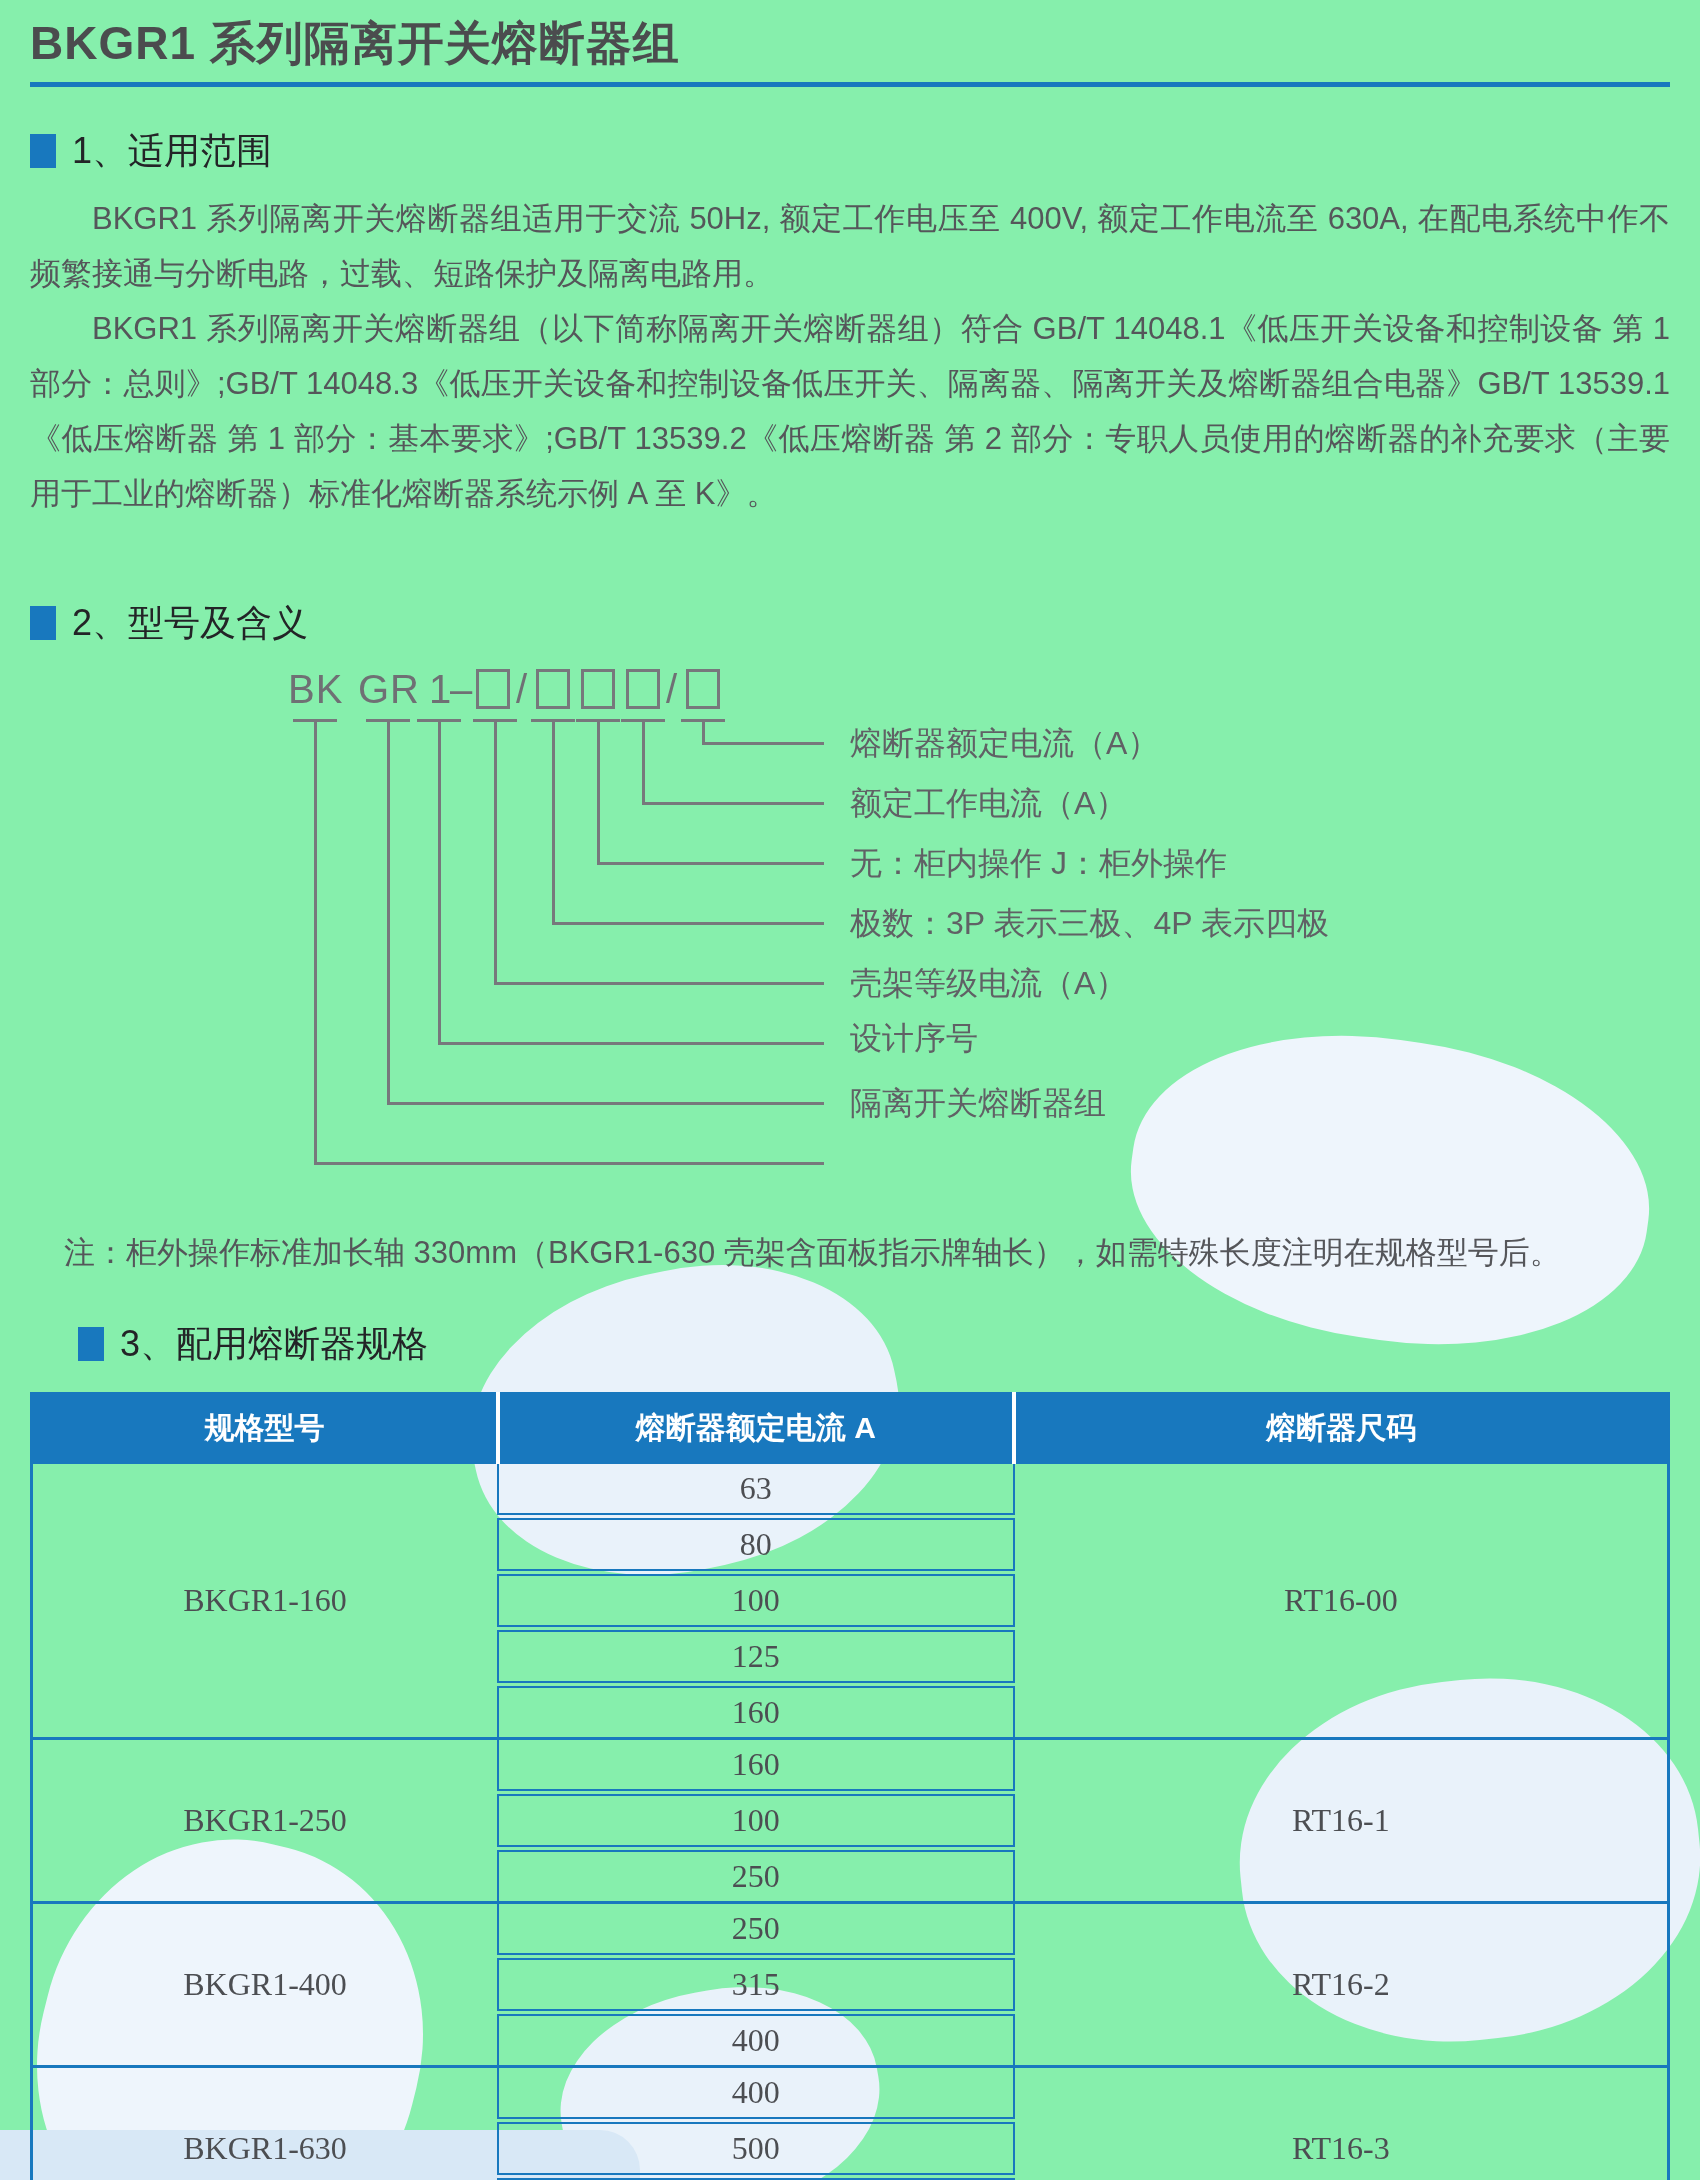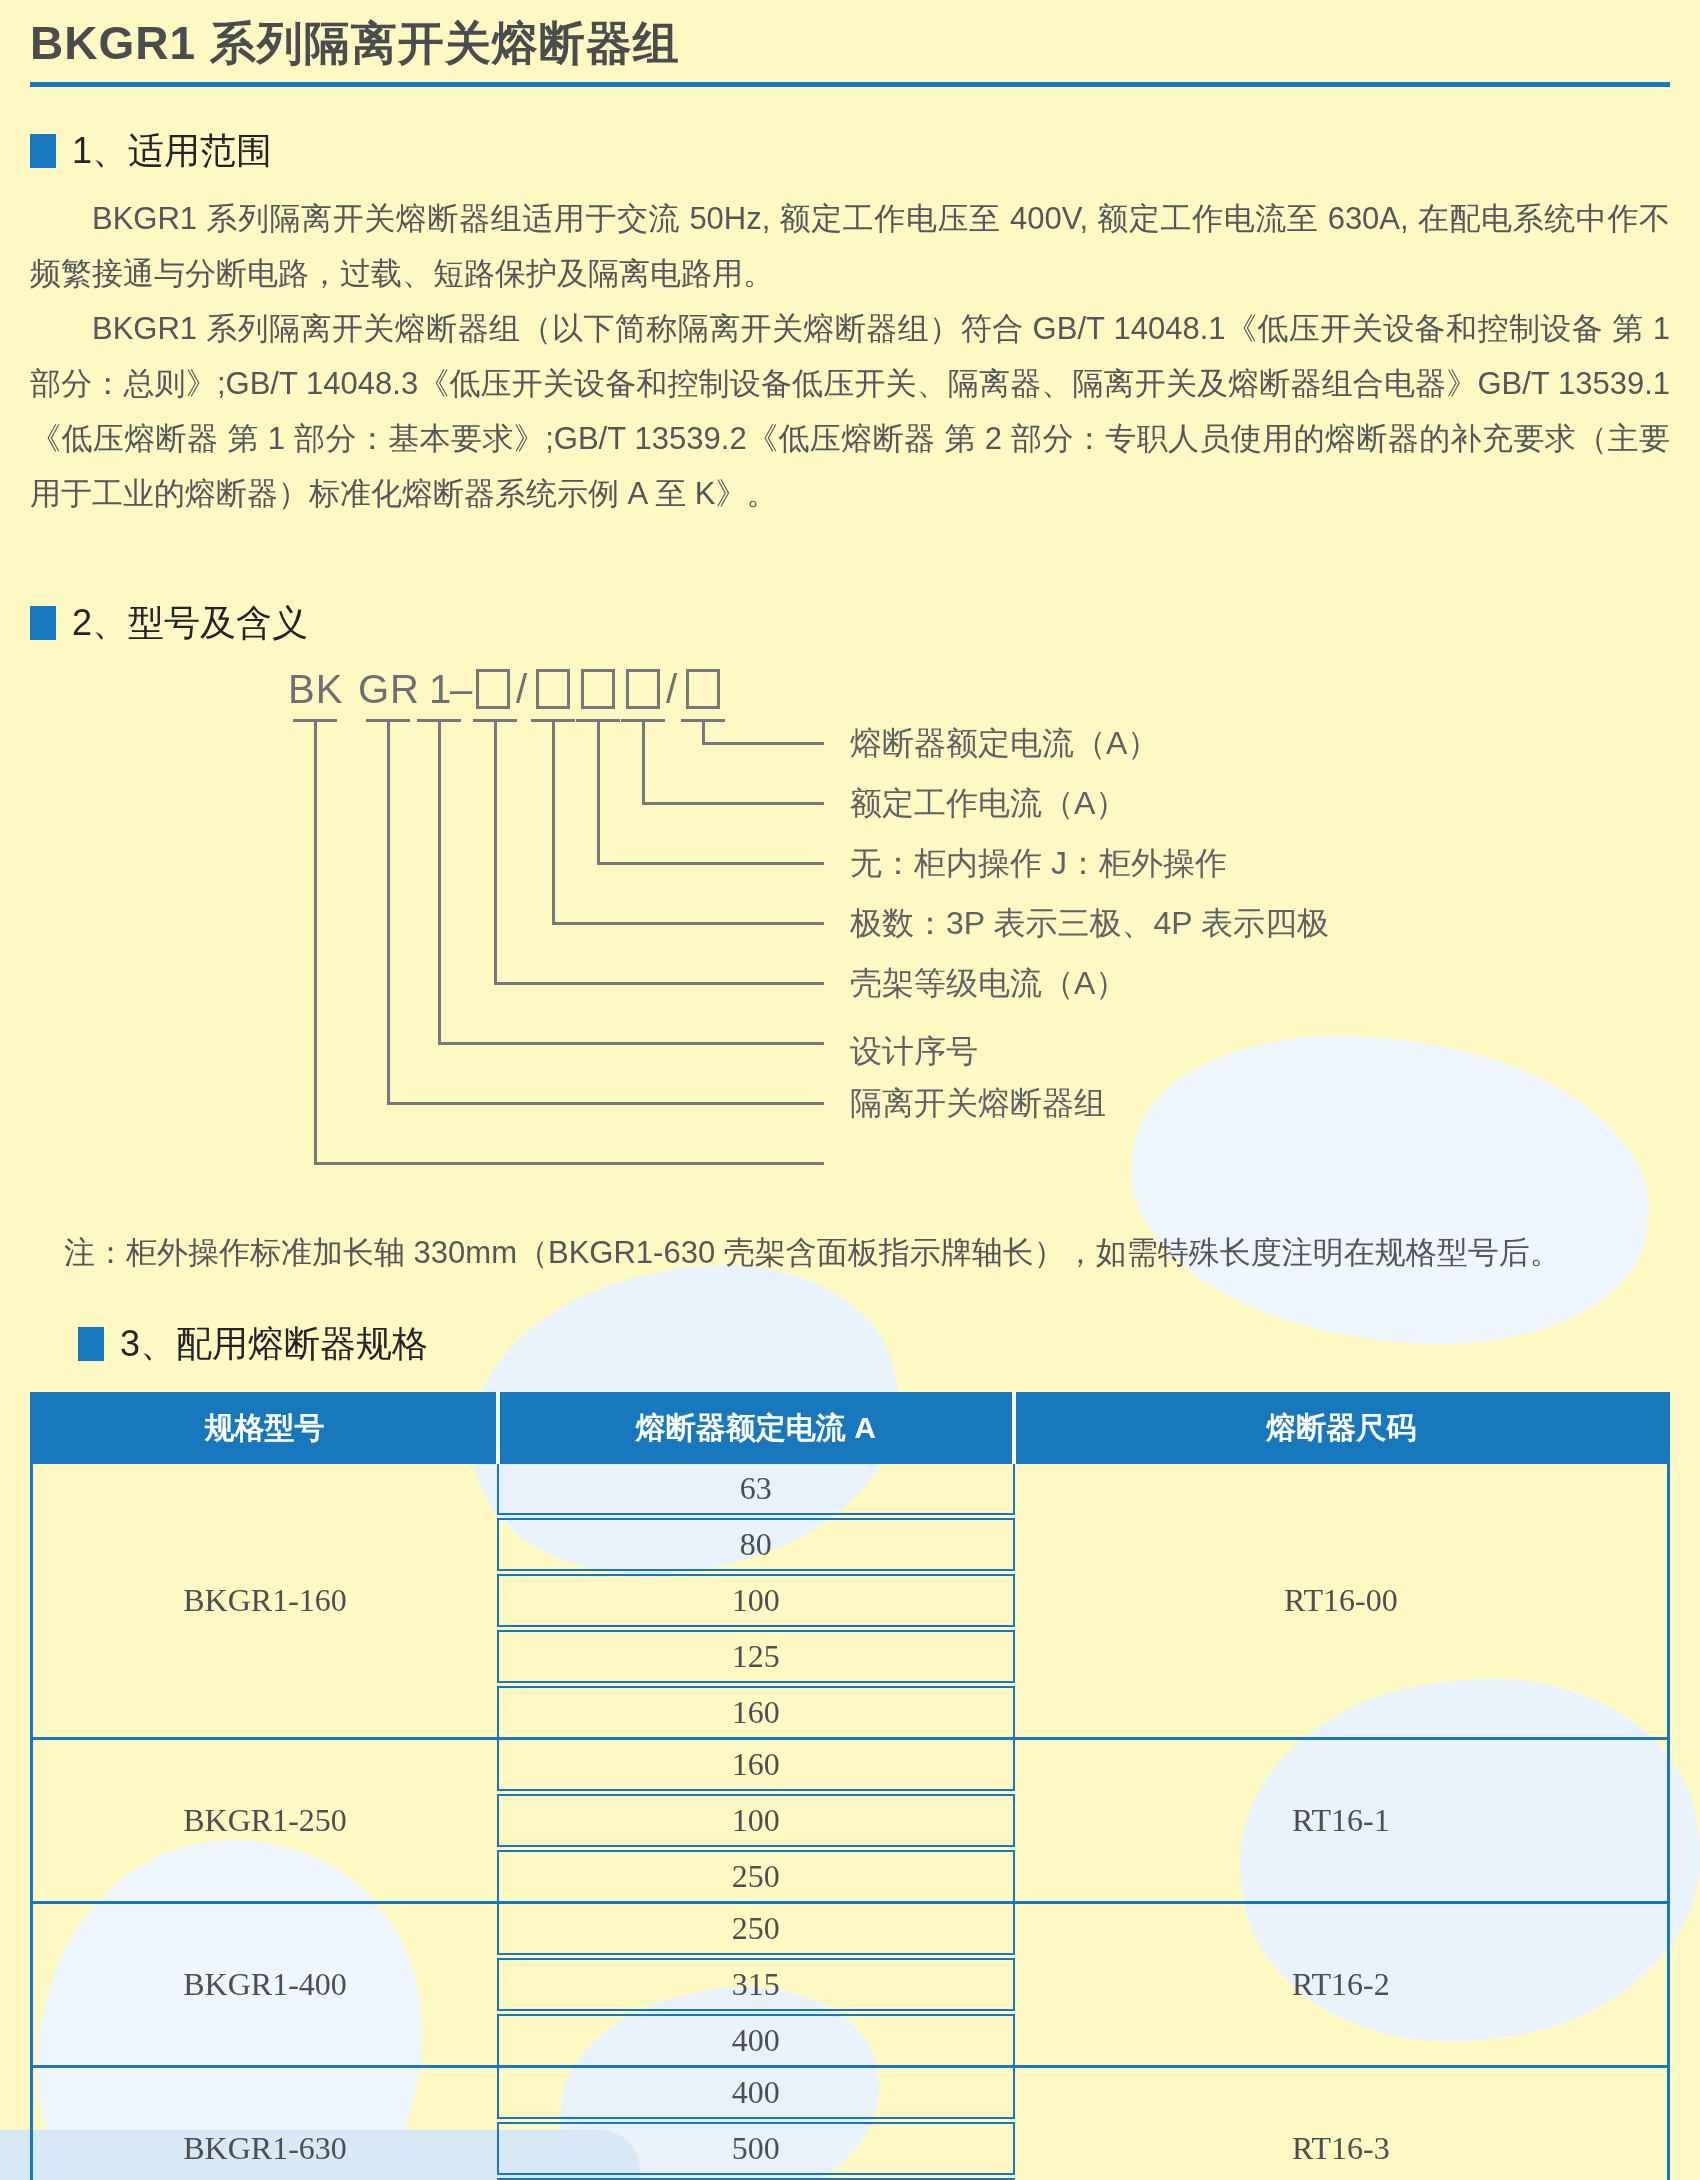--- a/index.html
+++ b/index.html
@@ -1,19 +1,19 @@
 <!DOCTYPE html>
 <html><head>
 <meta charset="utf-8">
 <style>
   html,body{margin:0;padding:0;background:#ffffff;}
   .page{
     position:relative;
     width:1700px;height:2180px;
-    background:#fef9c3;
+    background:#86efac;
     overflow:hidden;
     font-family:"Liberation Sans",sans-serif;
     color:#55565a;
   }
   .content{position:relative;z-index:2;}
   
   .wm{position:absolute;z-index:1;background:#e9f2fa;border-radius:48%;}
   
   .title{
     margin:16px 30px 0 30px;
@@ -127,21 +127,21 @@
       <div class="hline" style="left:464px;top:317px;width:330px;"></div>
       <div class="hline" style="left:408px;top:377px;width:386px;"></div>
       <div class="hline" style="left:357px;top:437px;width:437px;"></div>
       <div class="hline" style="left:284px;top:497px;width:510px;"></div>
 
       <div class="dg-label" style="top:57px;">熔断器额定电流（A）</div>
       <div class="dg-label" style="top:117px;">额定工作电流（A）</div>
       <div class="dg-label" style="top:177px;">无：柜内操作 J：柜外操作</div>
       <div class="dg-label" style="top:237px;">极数：3P 表示三极、4P 表示四极</div>
       <div class="dg-label" style="top:297px;">壳架等级电流（A）</div>
-      <div class="dg-label" style="top:365px;text-align:right;">设计序号</div>
+      <div class="dg-label" style="top:352px;text-align:right;">设计序号</div>
       <div class="dg-label" style="top:417px;">隔离开关熔断器组</div>
     </div>
 
     <div class="note">注：柜外操作标准加长轴 330mm（BKGR1-630 壳架含面板指示牌轴长），如需特殊长度注明在规格型号后。</div>
 
     <div class="sec" style="margin-top:46px;padding-left:48px;">
       <span class="bullet" style="background:#1878be;"></span>
       <span>3、配用熔断器规格</span>
     </div>
 

